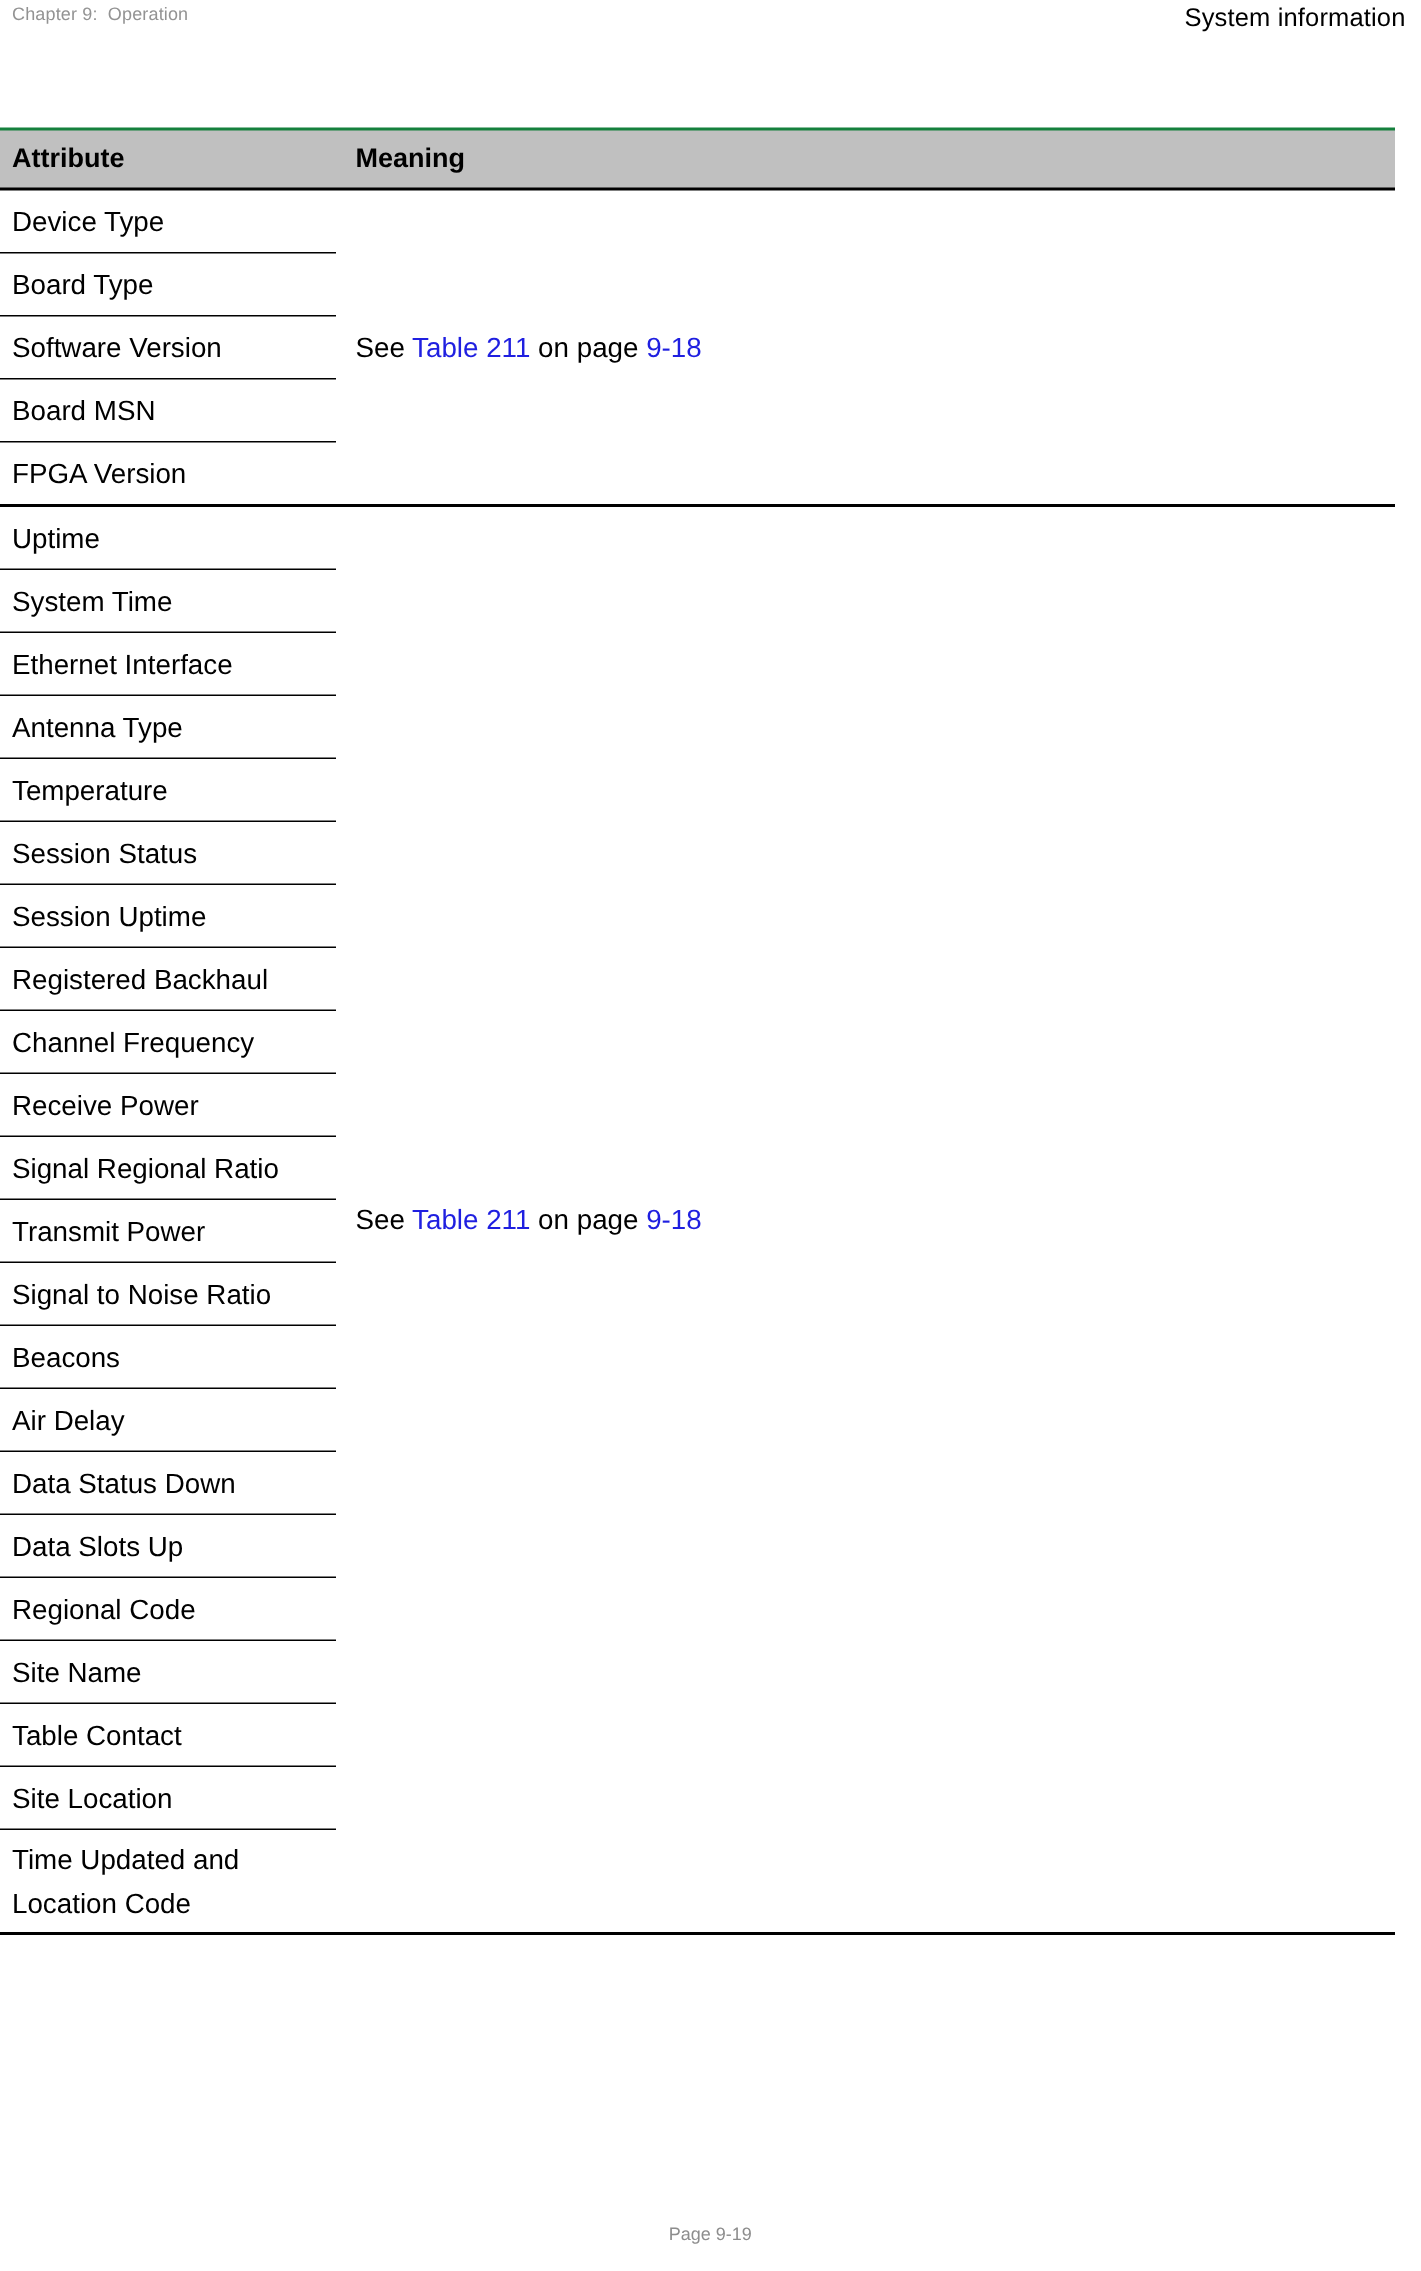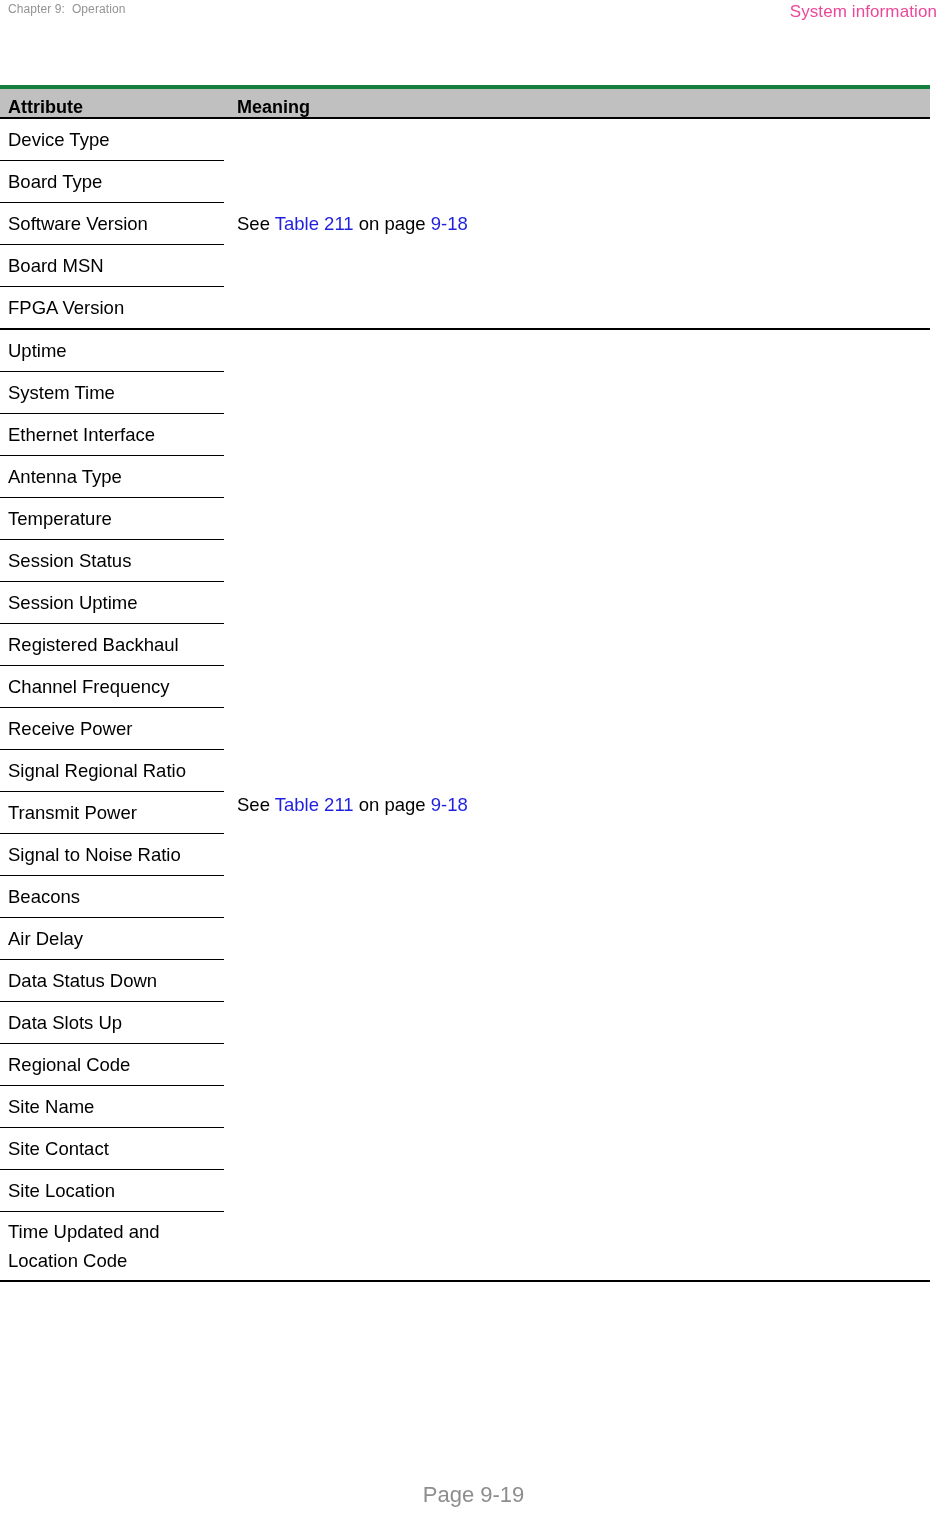--- a/index.html
+++ b/index.html
@@ -30,47 +30,47 @@
     padding: 2px 10px 0 8px;
   }
   .header-left {
     font-size: 12px;
     color: #939393;
     white-space: pre;
     letter-spacing: 0.1px;
   }
   .header-right {
     font-size: 17px;
-    color: #ec4899;
+    color: #000000;
     letter-spacing: 0.1px;
   }
 
   
   .table-wrap {
     position: absolute;
     top: 85px;
     left: 0;
     width: 930px;
   }
   table.info-table {
     border-collapse: collapse;
     width: 930px;
     table-layout: fixed;
   }
   table.info-table col.col-attr { width: 224px; }
   table.info-table col.col-mean { width: 706px; }
 
   thead th {
     background: #c0c0c0;
-    border-top: 4px solid #15803d;
+    border-top: 2px solid #15803d;
     border-bottom: 2px solid #000000;
     font-size: 18px;
     font-weight: bold;
     text-align: left;
-    padding: 8px 0 0 8px;
+    padding: 8px 0 10px 8px;
     line-height: 20px;
     color: #000000;
   }
   thead th.th-meaning { padding-left: 13px; }
 
   tbody td {
     font-size: 18.5px;
     line-height: 24px;
     vertical-align: middle;
     padding: 0;
@@ -107,21 +107,21 @@
   }
   .meaning-text { white-space: nowrap; text-align: center; }
 
   
   .page-footer {
     position: absolute;
     left: 0;
     top: 1482px;
     width: 947px;
     text-align: center;
-    font-size: 22px;
+    font-size: 12px;
     color: #8d8d8d;
   }
 </style>
 </head>
 <body>
 
 <div class="page-header">
   <span class="header-left">Chapter 9:  Operation</span>
   <span class="header-right">System information</span>
 </div>
@@ -222,21 +222,21 @@
       <tr>
           <td class="attr-cell">Data Slots Up</td>
         </tr>
       <tr>
           <td class="attr-cell">Regional Code</td>
         </tr>
       <tr>
           <td class="attr-cell">Site Name</td>
         </tr>
       <tr>
-          <td class="attr-cell">Site Contact</td>
+          <td class="attr-cell">Table Contact</td>
         </tr>
       <tr>
           <td class="attr-cell">Site Location</td>
         </tr>
       <tr class="group-end">
           <td class="attr-cell tall">Time Updated and Location Code</td>
         </tr>
     </tbody>
   </table>
   <div class="table-bottom"></div>

